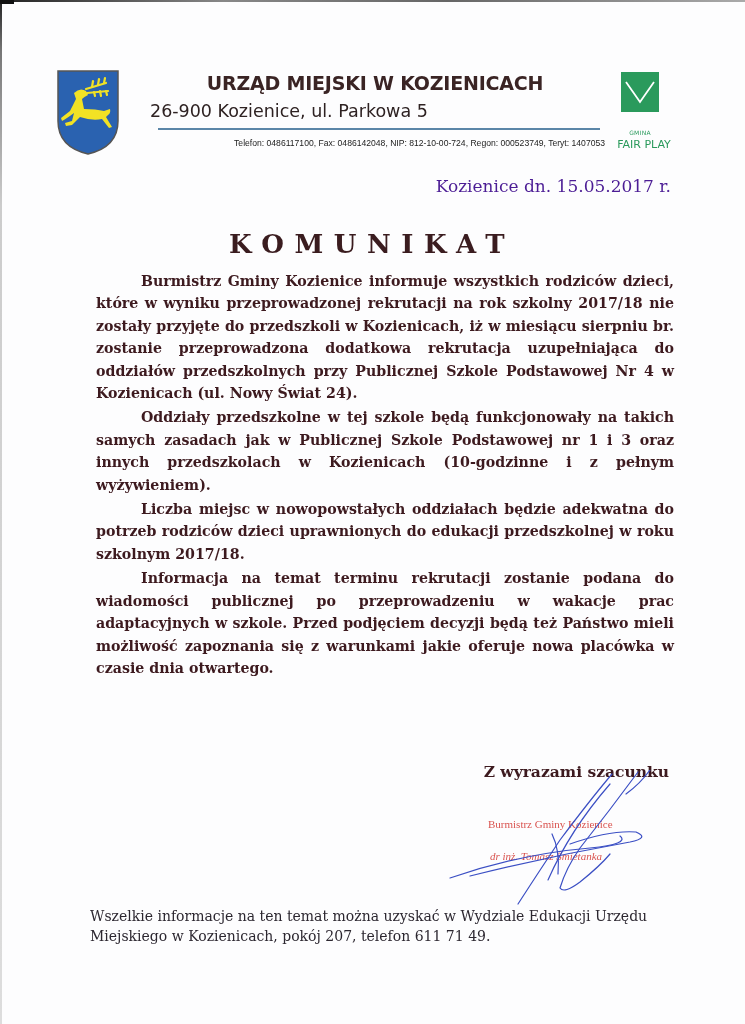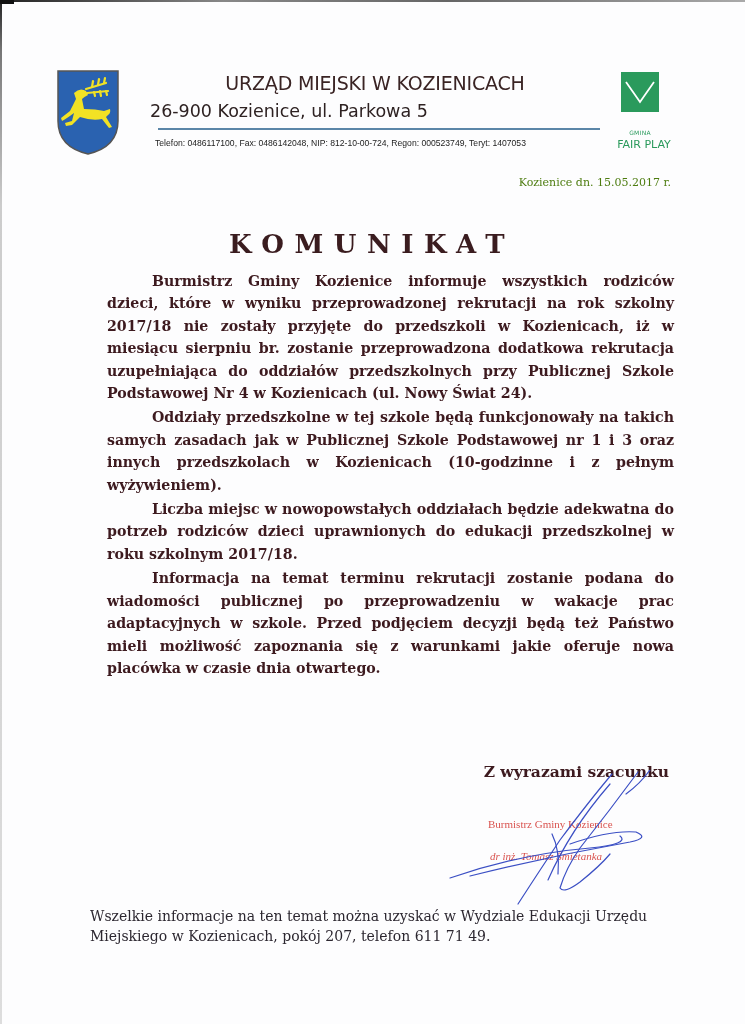--- a/index.html
+++ b/index.html
@@ -28,21 +28,21 @@
     }
 
     
     .crest {
       position: absolute; left: 56px; top: 69px; width: 64px; height: 86px;
     }
     .hdr-title {
       position: absolute; left: 150px; top: 72px; width: 450px;
       text-align: center;
       font-family: "DejaVu Sans", sans-serif;
-      font-weight: normal;
+      font-weight: bold;
       font-size: 19px;
       color: #3a2424;
       letter-spacing: -0.2px;
     }
     .hdr-address {
       position: absolute; left: 150px; top: 101px; width: 450px;
       text-align: left;
       font-family: "DejaVu Sans", sans-serif;
       font-size: 17.5px;
       color: #2e2222;
@@ -50,20 +50,21 @@
     .hdr-rule {
       position: absolute; left: 158px; top: 128px; width: 442px; height: 2px;
       background: #5b86a8;
     }
     .hdr-contacts {
       position: absolute; left: 155px; top: 138px; width: 450px;
       font-family: "Liberation Sans", sans-serif;
       font-size: 8.6px;
       color: #222;
       white-space: nowrap;
+      text-align: right;
     }
     .fp-square {
       position: absolute; left: 621px; top: 72px; width: 38px; height: 40px;
       background: #2a9a5c;
     }
     .fp-gmina {
       position: absolute; left: 600px; top: 129px; width: 80px;
       text-align: center;
       font-family: "DejaVu Sans", sans-serif;
       font-size: 6px;
@@ -75,22 +76,22 @@
       text-align: center;
       font-family: "DejaVu Sans", sans-serif;
       font-size: 11px;
       color: #2a9a5c;
     }
 
     
     .date {
       position: absolute; right: 74px; top: 176px;
       font-family: "DejaVu Serif", serif;
-      font-size: 11px;
-      color: #4d7c0f;
+      font-size: 17px;
+      color: #4c1d95;
       white-space: nowrap;
     }
 
     
     .doc-title {
       position: absolute; left: 0; top: 229px; width: 800px;
       text-align: center;
       font-family: "DejaVu Serif", serif;
       font-weight: bold;
       font-size: 26px;
@@ -102,21 +103,21 @@
     .body-text {
       position: absolute; left: 91px; top: 270px; width: 583px;
       font-family: "DejaVu Serif", serif;
       font-weight: bold;
       font-size: 14.2px;
       line-height: 22.4px;
       color: #3d1a1f;
       text-align: justify;
     }
     .body-text p {
-      margin: 0 0 0 16px;
+      margin: 0 0 0 5px;
       text-indent: 45px;
     }
     .body-text p + p { margin-top: 2px; }
 
     .closing {
       position: absolute; right: 76px; top: 762px;
       font-family: "DejaVu Serif", serif;
       font-weight: bold;
       font-size: 15.5px;
       color: #3d1a1f;

